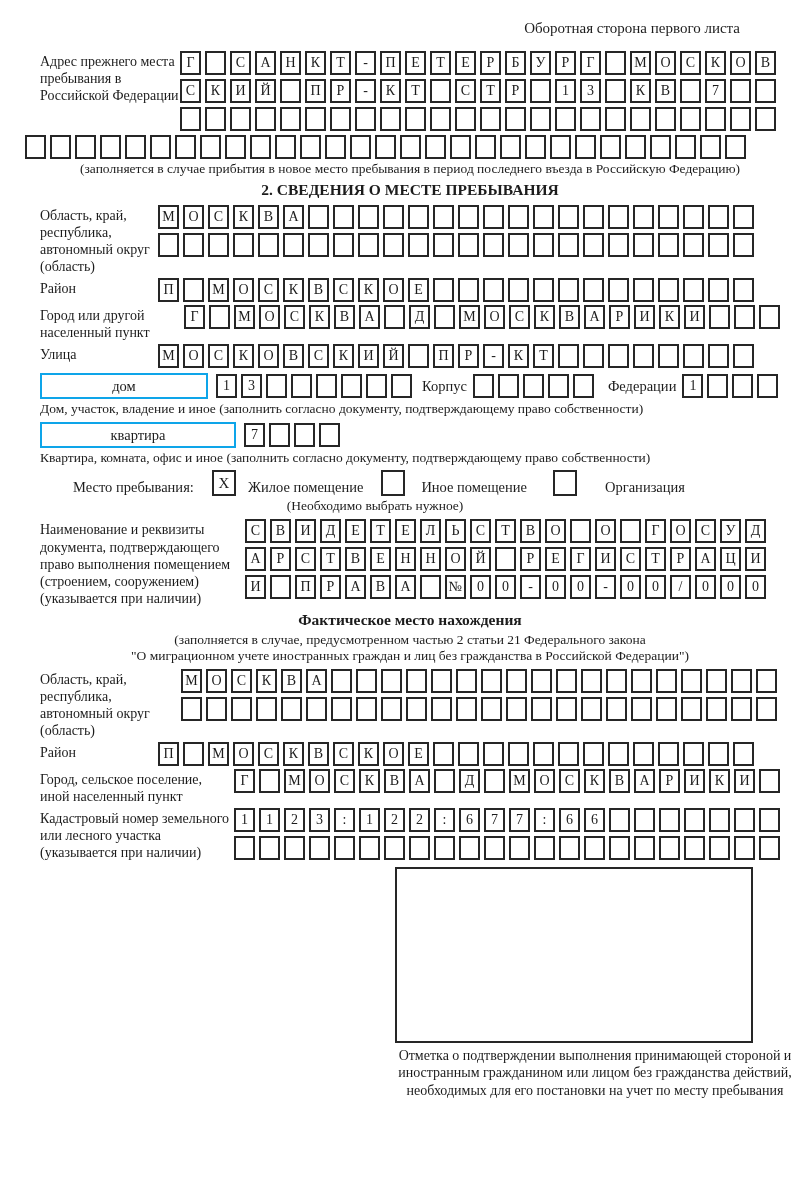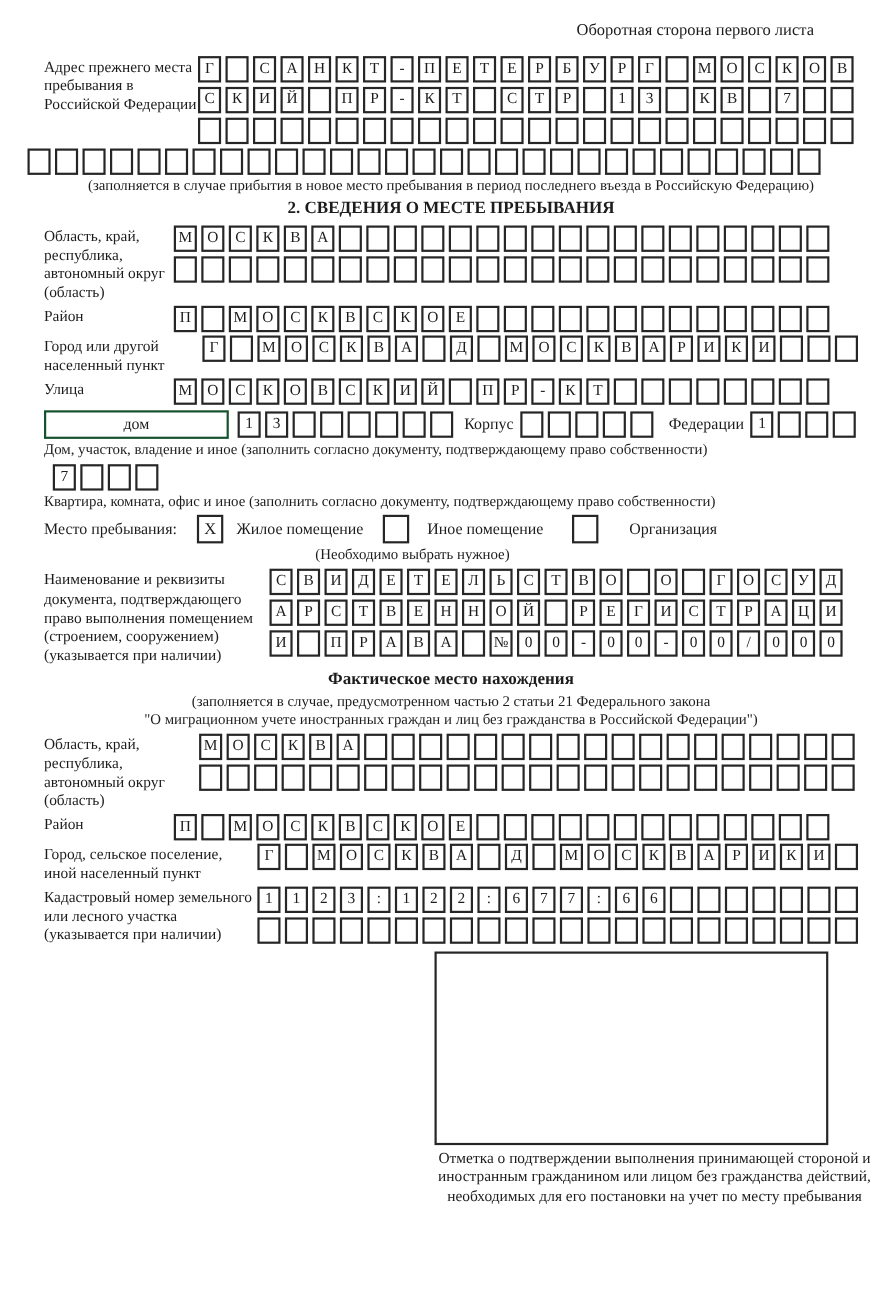--- a/index.html
+++ b/index.html
@@ -25,30 +25,30 @@
     width:21px; height:24px; flex:0 0 21px;
     border:2px solid #262626;
     display:flex; align-items:center; justify-content:center;
     font-size:14px; line-height:1; background:#fff;
   }
   .fullrow { margin-left:-15px; margin-top:4px; margin-bottom:2px; }
   .center-note { text-align:center; font-size:13.5px; margin-bottom:4px; }
   .sec-title { text-align:center; font-size:15.5px; font-weight:bold; margin:4px 0 6px 0; }
   .house-row { display:flex; align-items:center; margin:5px 0 1px 0; }
   .wide-box {
-    height:26px; border:2px solid #14532d;
+    height:26px; border:2px solid #0ea5e9;
     display:flex; align-items:center; justify-content:center;
     font-size:14.5px;
   }
   .box-dom { width:168px; }
   .box-kv  { width:196px; }
   .inline-cells { display:flex; gap:4px; margin-left:8px; }
   .inline-label { font-size:14.5px; margin:0 6px 0 10px; white-space:nowrap; }
   .small-note { font-size:13.5px; margin:2px 0 4px 0; }
-  .stay-row { display:flex; align-items:center; margin-top:4px; }
+  .stay-row { display:flex; align-items:flex-end; margin-top:4px;margin-left:33px; }
   .stay-label { font-size:14.5px; width:139px; }
   .cbox {
     width:24px; height:26px; border:2px solid #262626;
     display:flex; align-items:center; justify-content:center;
     font-size:15px; flex:0 0 24px;
   }
   .opt-label { font-size:14.5px; white-space:nowrap; }
   .stay-note { font-size:13.5px; margin:2px 0 5px 205px; width:260px; text-align:center; }
   .fact-title { text-align:center; font-size:15.5px; font-weight:bold; margin:4px 0 3px 0; }
   .fact-note { text-align:center; font-size:13.5px; }
@@ -361,20 +361,21 @@
     <div class="inline-cells" style="margin-left:0">
         <span class="cell">1</span>
         <span class="cell"></span>
         <span class="cell"></span>
         <span class="cell"></span>
       </div>
   </div>
   <div class="small-note">Дом, участок, владение и иное (заполнить согласно документу, подтверждающему право собственности)</div>
 
   <div class="house-row">
+    <div class="wide-box box-kv">квартира</div>
     <div class="inline-cells">
         <span class="cell">7</span>
         <span class="cell"></span>
         <span class="cell"></span>
         <span class="cell"></span>
       </div>
   </div>
   <div class="small-note">Квартира, комната, офис и иное (заполнить согласно документу, подтверждающему право собственности)</div>
 
   <div class="stay-row">

